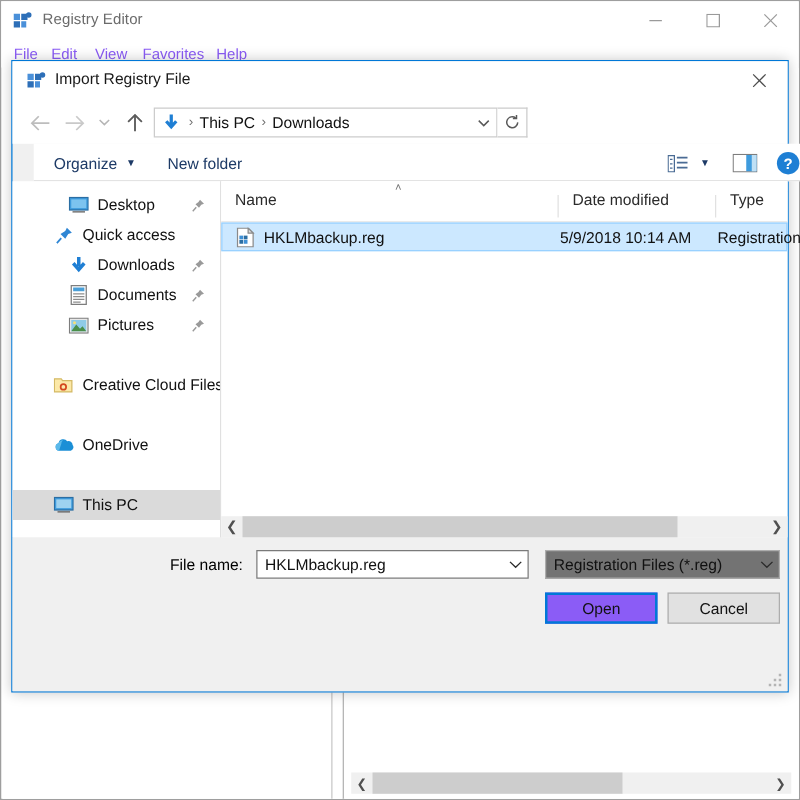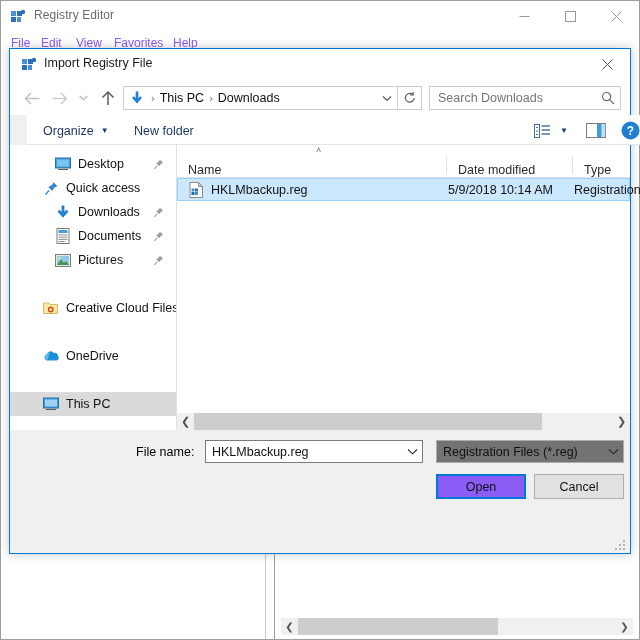--- a/index.html
+++ b/index.html
@@ -363,21 +363,21 @@
     height: 25px;
     background: #ffffff;
     border-bottom: 1px solid #e3e3e3;
     box-sizing: border-box;
   }
   .col-head {
     position: absolute;
     top: 0;
     height: 24px;
     display: flex;
-    align-items: flex-end;
+    align-items: flex-start;
     font-size: 12.5px;
     color: #2b2b2b;
     box-sizing: border-box;
   }
   .col-head .ch-label { padding-left: 11px; }
   .col-divider {
     position: absolute;
     top: 3px;
     width: 1px; height: 18px;
     background: #e1e1e1;
@@ -643,29 +643,20 @@
       </span>
     </div>
 
     <div id="nav-refresh">
       <svg width="14" height="14" viewBox="0 0 14 14">
         <path d="M11.2 6.9 A4.4 4.4 0 1 1 9.6 3.4" fill="none" stroke="#5a5a5a" stroke-width="1.2"></path>
         <path d="M10.2 0.9 L10.2 3.8 L7.3 3.8" fill="none" stroke="#5a5a5a" stroke-width="1.2"></path>
       </svg>
     </div>
 
-    <div id="search-box">
-      <span id="search-input-text">Search Downloads</span>
-      <span id="search-icon">
-        <svg width="14" height="14" viewBox="0 0 14 14">
-          <circle cx="5.6" cy="5.6" r="4.1" fill="none" stroke="#6b6b6b" stroke-width="1.2"></circle>
-          <line x1="8.7" y1="8.7" x2="13" y2="13" stroke="#6b6b6b" stroke-width="1.2"></line>
-        </svg>
-      </span>
-    </div>
   </div>
 
   <div id="command-bar">
     <div id="organize-btn">
       <span>Organize</span>
       <span id="organize-caret">▼</span>
     </div>
     <div id="newfolder-btn">
       <span>New folder</span>
     </div>

